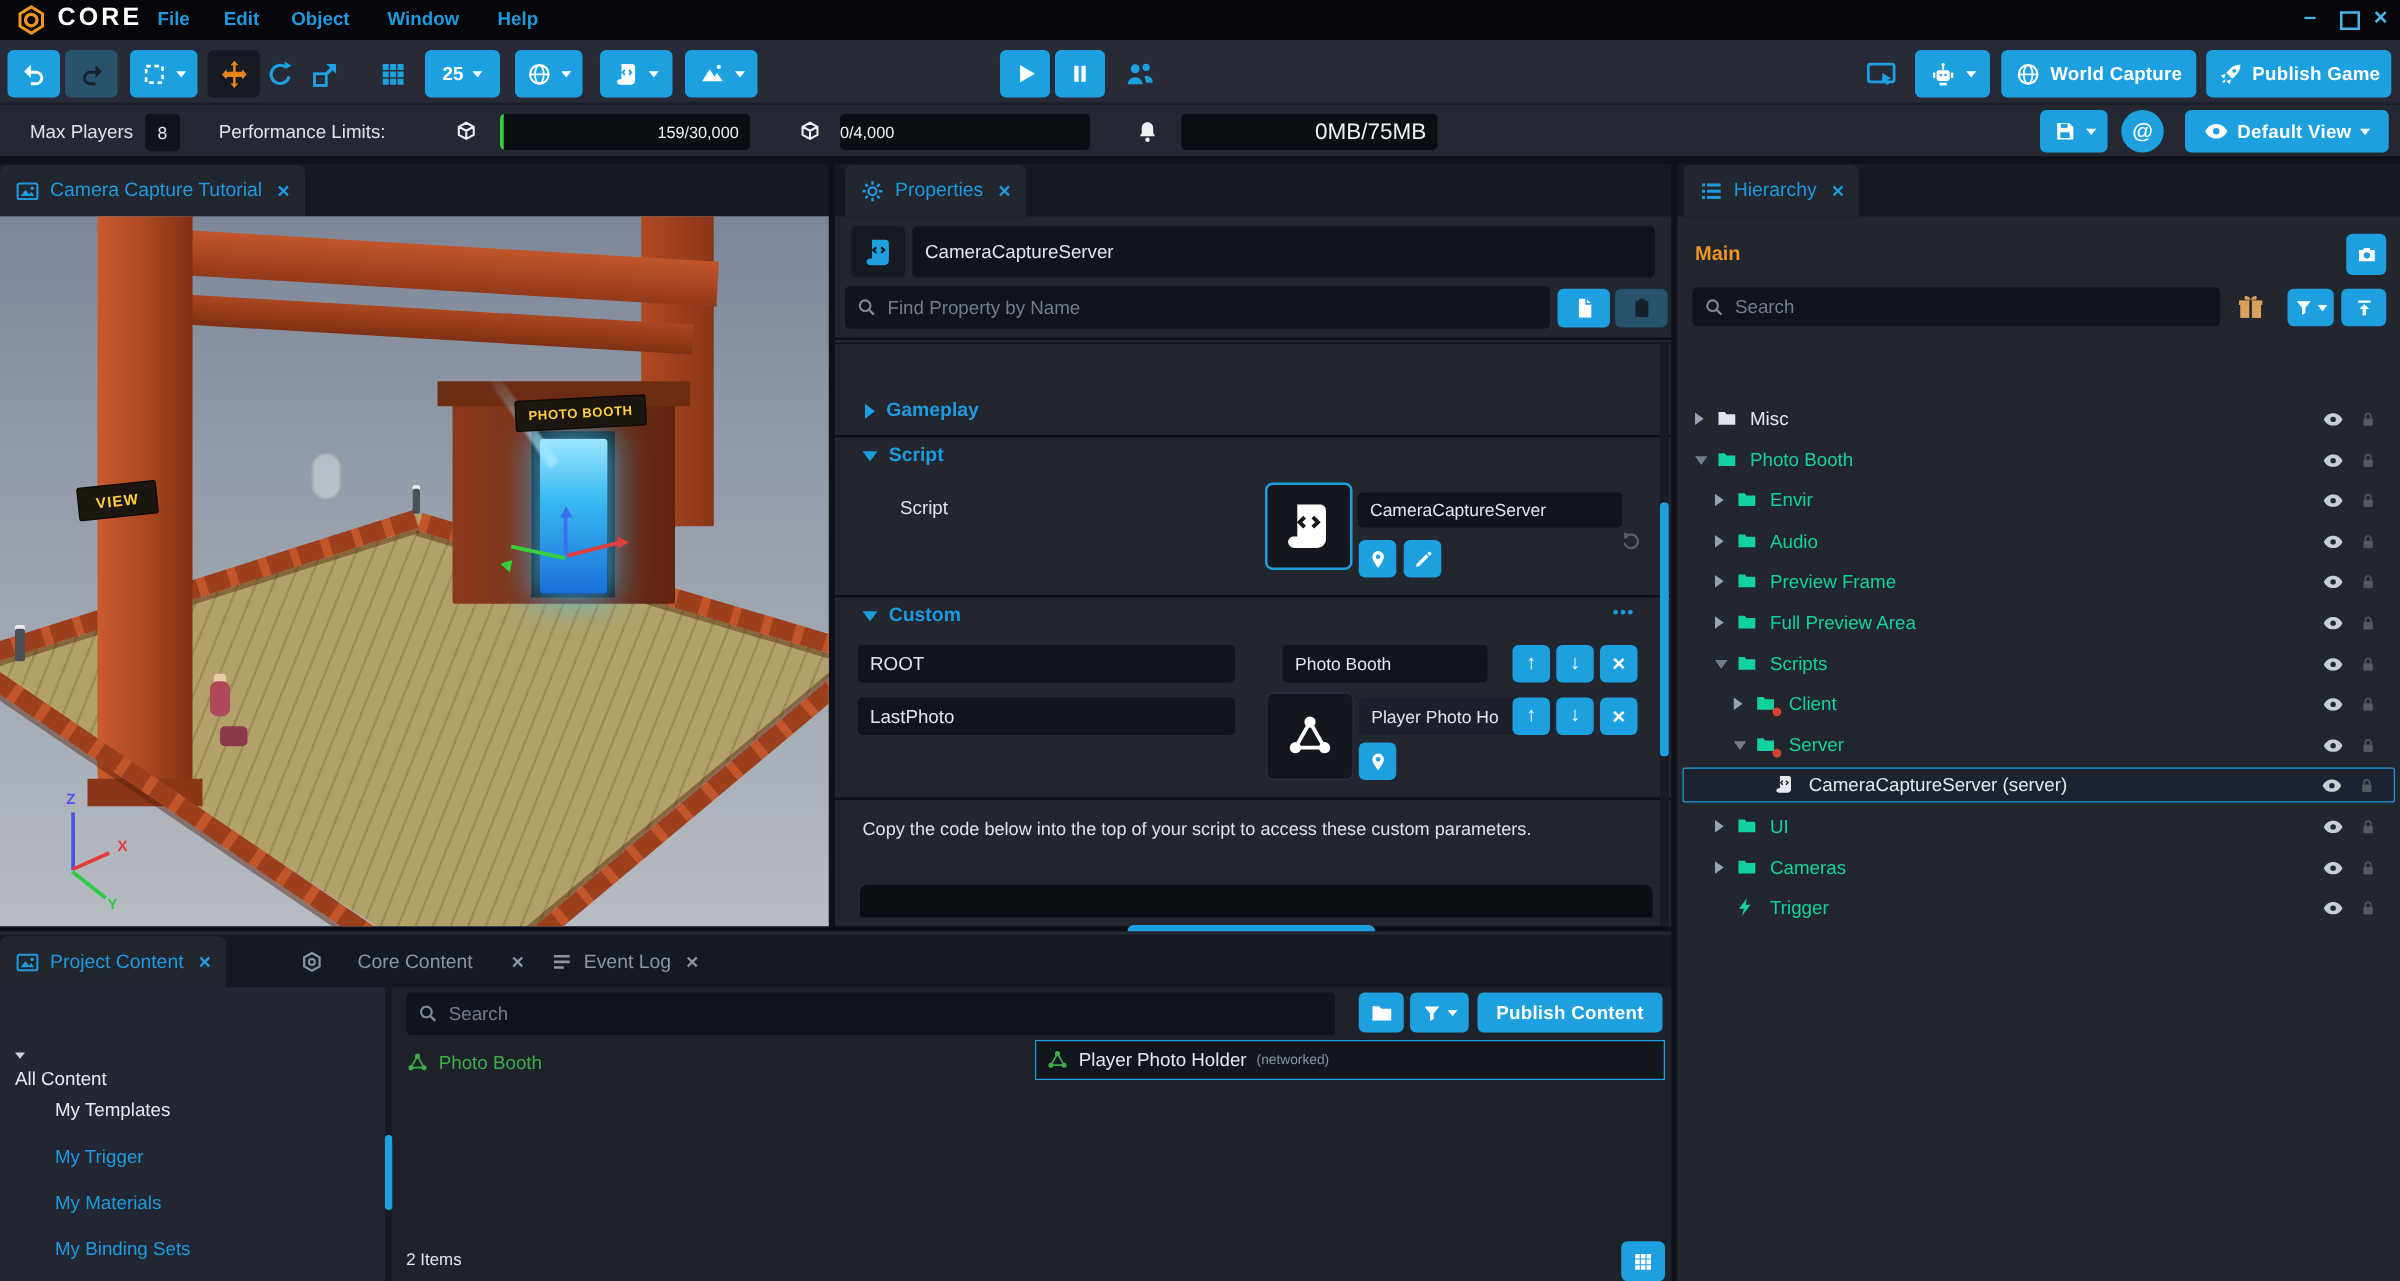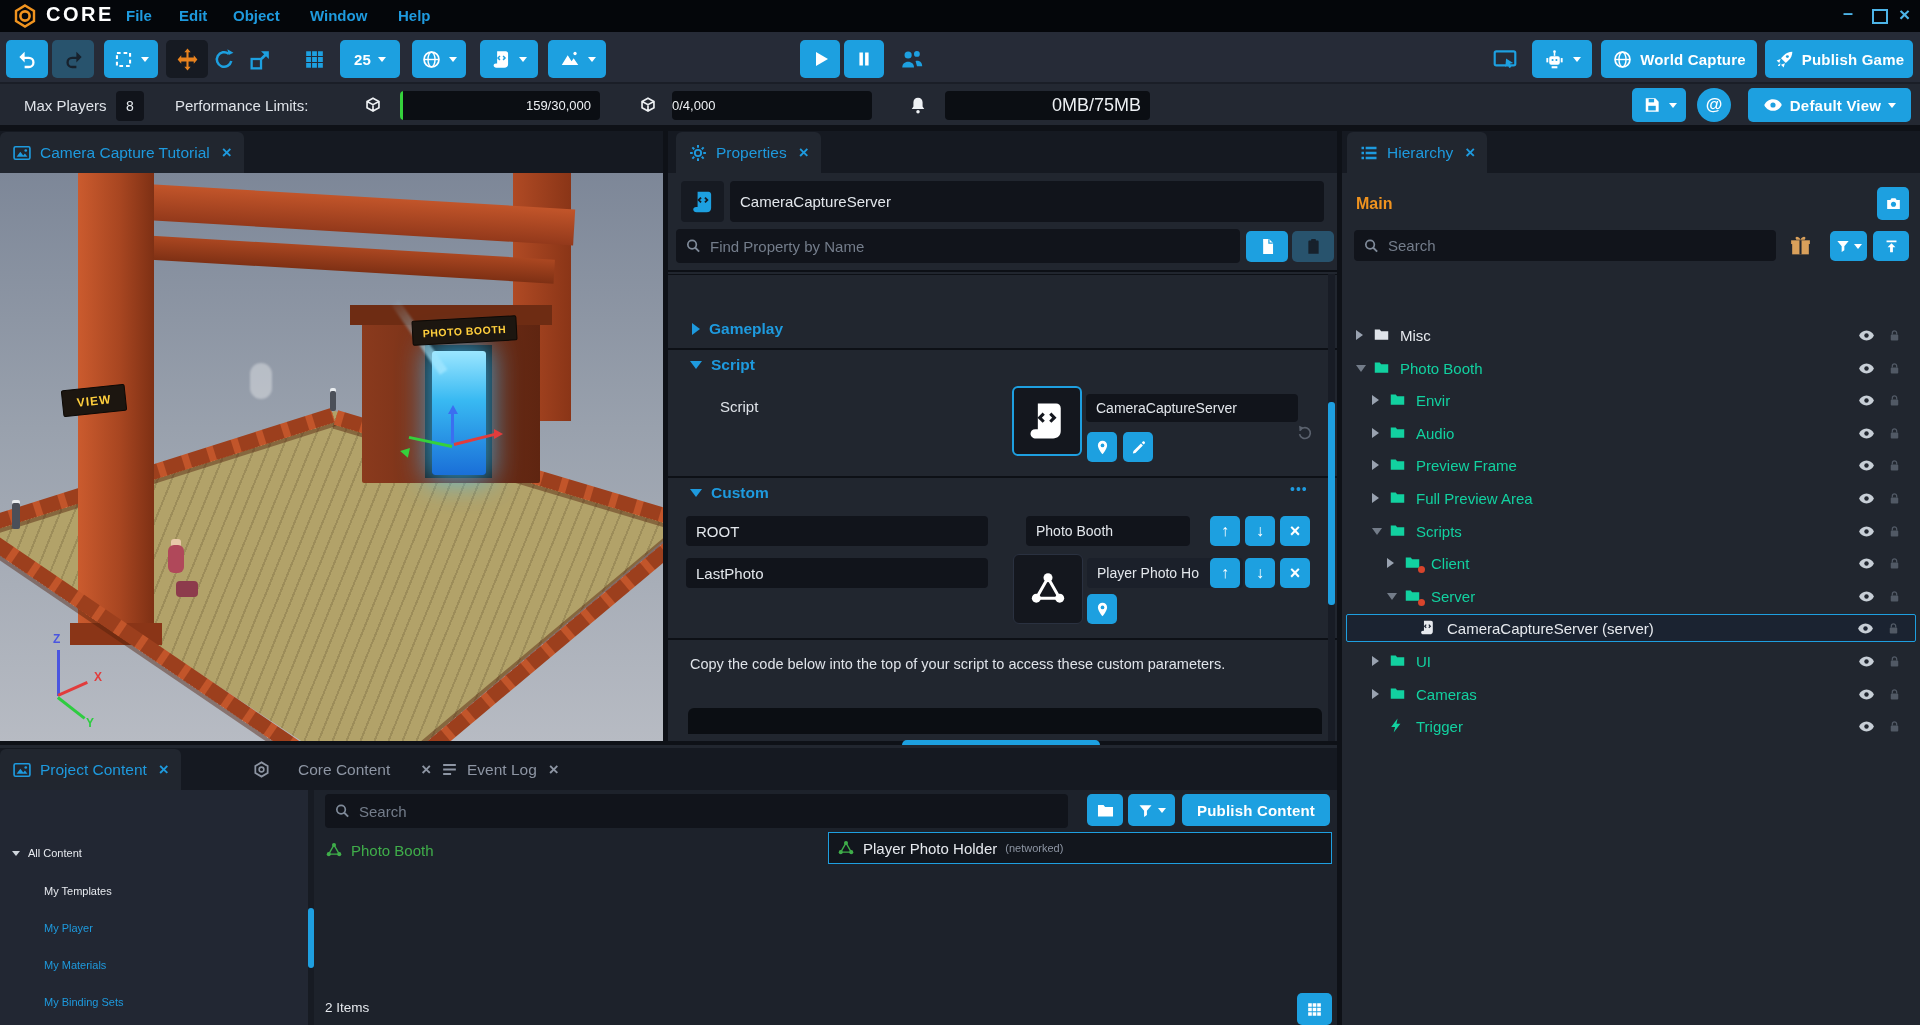--- a/index.html
+++ b/index.html
@@ -39,21 +39,21 @@
   .icw{position:relative;width:21px;height:18px;margin:0 7px 0 3px;flex:none;}
   .rdot{position:absolute;right:-1px;bottom:-1px;width:7px;height:7px;border-radius:50%;background:#d8442c;}
   .hlab{font-size:15px;white-space:nowrap;}
   .tl{color:#12d1a0;}
   .wh{color:#e6e9ee;}
   .sp{flex:1;}
   .eyeic{color:#c7ced6;margin-right:12px;}
   .lockic{color:#515965;}
   .hrow.sel{border:1px solid #1e9fe0;background:#1b2331;border-radius:2px;}
   
-  .sbitem{position:absolute;height:22px;display:flex;align-items:center;font-size:11px;cursor:pointer;}
+  .sbitem{position:absolute;height:22px;display:flex;align-items:flex-start;font-size:15px;cursor:pointer;flex-direction:column;}
   .blue{color:#1e9ade;}
   
   #scene{position:absolute;left:0;top:173px;width:663px;height:568px;overflow:hidden;background:linear-gradient(#7d8798 0%,#99a1ad 45%,#b7bbc3 100%);}
   .fence{position:absolute;height:11px;background:repeating-linear-gradient(90deg,#c2552a 0 7px,#9c3f1d 7px 26px);border-bottom:4px solid #76301600;transform-origin:left center;box-shadow:0 4px 0 rgba(80,30,10,.45);}
   .axl{position:absolute;font-size:12px;font-weight:700;}
 </style>
 </head>
 <body>
 
 <svg width="0" height="0" style="position:absolute">
@@ -912,21 +912,21 @@
 
   <div class="abs" style="left:0;top:745px;width:1337px;height:280px;background:#21262f;">
     <div class="abs tabbar" style="left:0;top:3px;width:1337px;height:42px;">
       <div class="ptab abs" style="left:0;top:1px;">
         <svg width="20" height="20" style="color:#1e9ade">
             <use href="#i-scene"></use>
           </svg>
         <span class="tlab">Project Content</span>
         <span class="tx-close">×</span>
       </div>
-      <div class="itab abs" style="left:240px;top:1px;gap:27px;">
+      <div class="itab abs" style="left:228px;top:1px;gap:27px;">
         <svg width="19" height="19" style="color:#8d95a3">
             <use href="#i-hexc"></use>
           </svg>
         <span class="tlab">Core Content</span>
         <span class="tx-close">×</span>
       </div>
       <div class="itab abs" style="left:428px;top:1px;">
         <svg width="19" height="19" style="color:#8d95a3">
             <use href="#i-log"></use>
           </svg>
@@ -937,21 +937,21 @@
 
     <div class="abs" style="left:0;top:45px;width:308px;height:235px;background:#222733;">
       <div class="sbitem" style="left:12px;top:52px;color:#e6e9ee;gap:8px;">
         <span class="caret" style="border-top-color:#cfd5dc;"></span>
         <span>All Content</span>
       </div>
       <div class="sbitem" style="left:44px;top:90px;color:#e6e9ee;">
           <span>My Templates</span>
         </div>
       <div class="sbitem blue" style="left:44px;top:127px;">
-          <span>My Player</span>
+          <span>My Trigger</span>
         </div>
       <div class="sbitem blue" style="left:44px;top:164px;">
           <span>My Materials</span>
         </div>
       <div class="sbitem blue" style="left:44px;top:201px;">
           <span>My Binding Sets</span>
         </div>
 
     </div>
     <div class="abs" style="left:308px;top:45px;width:6px;height:235px;background:#171b23;"></div>

